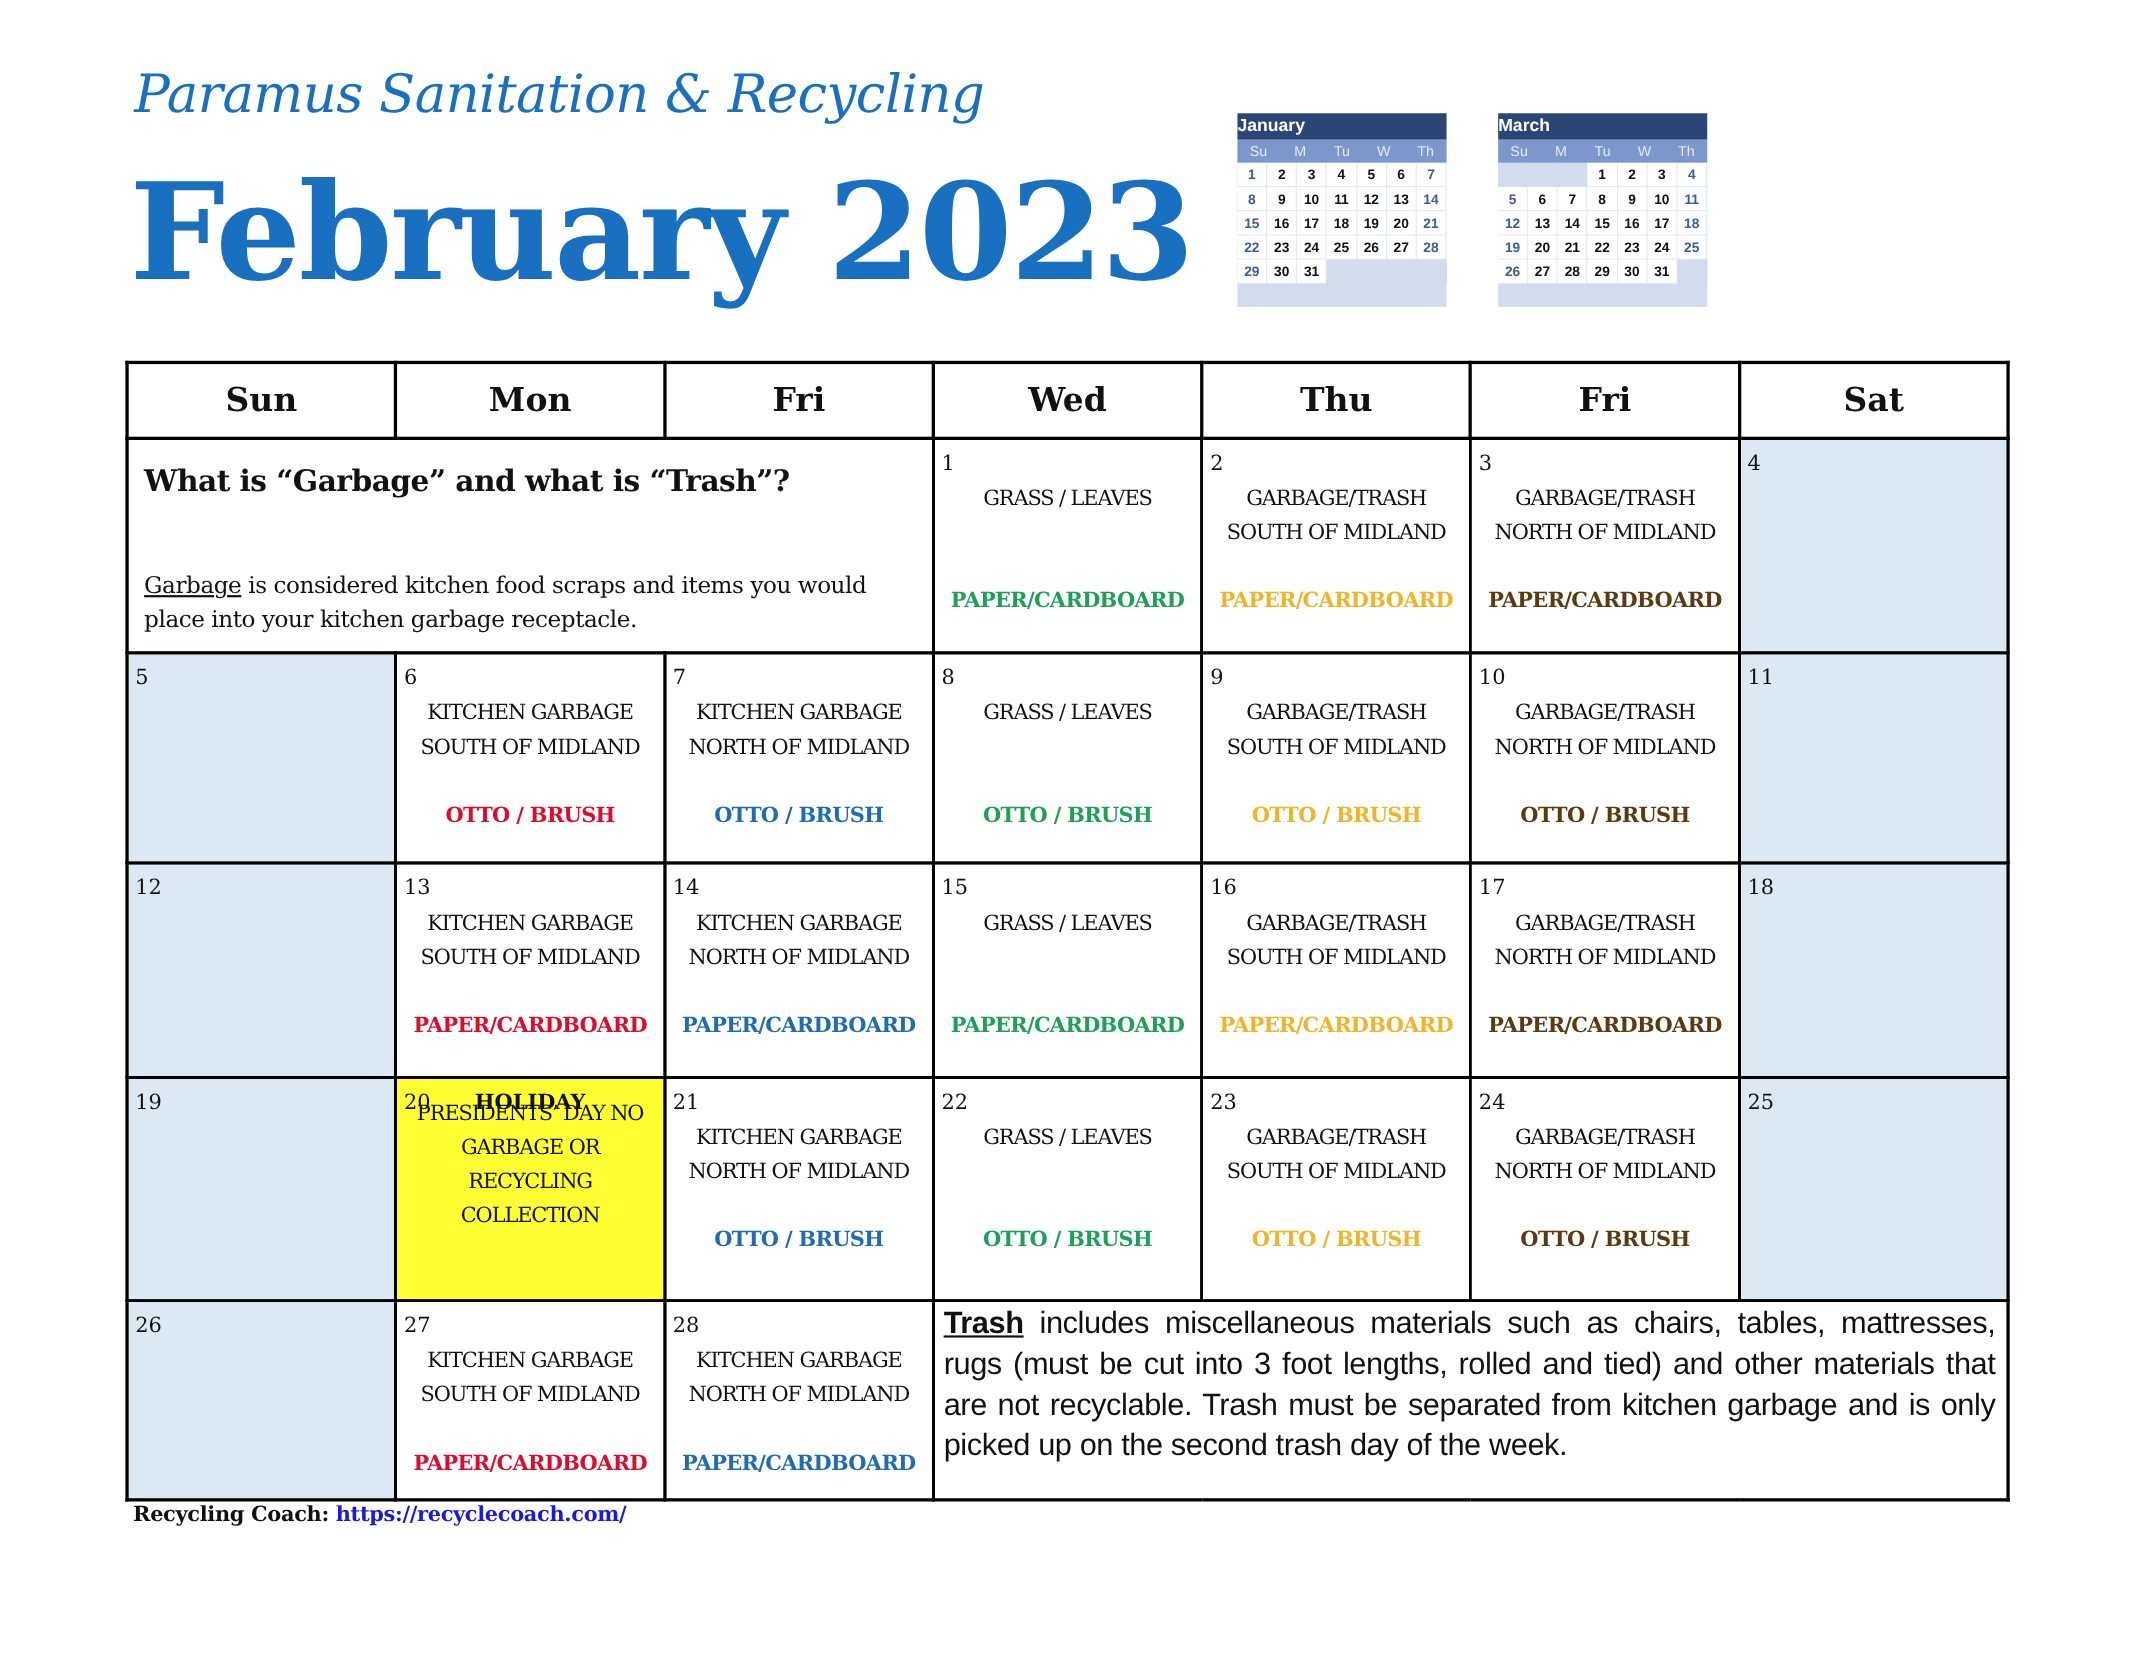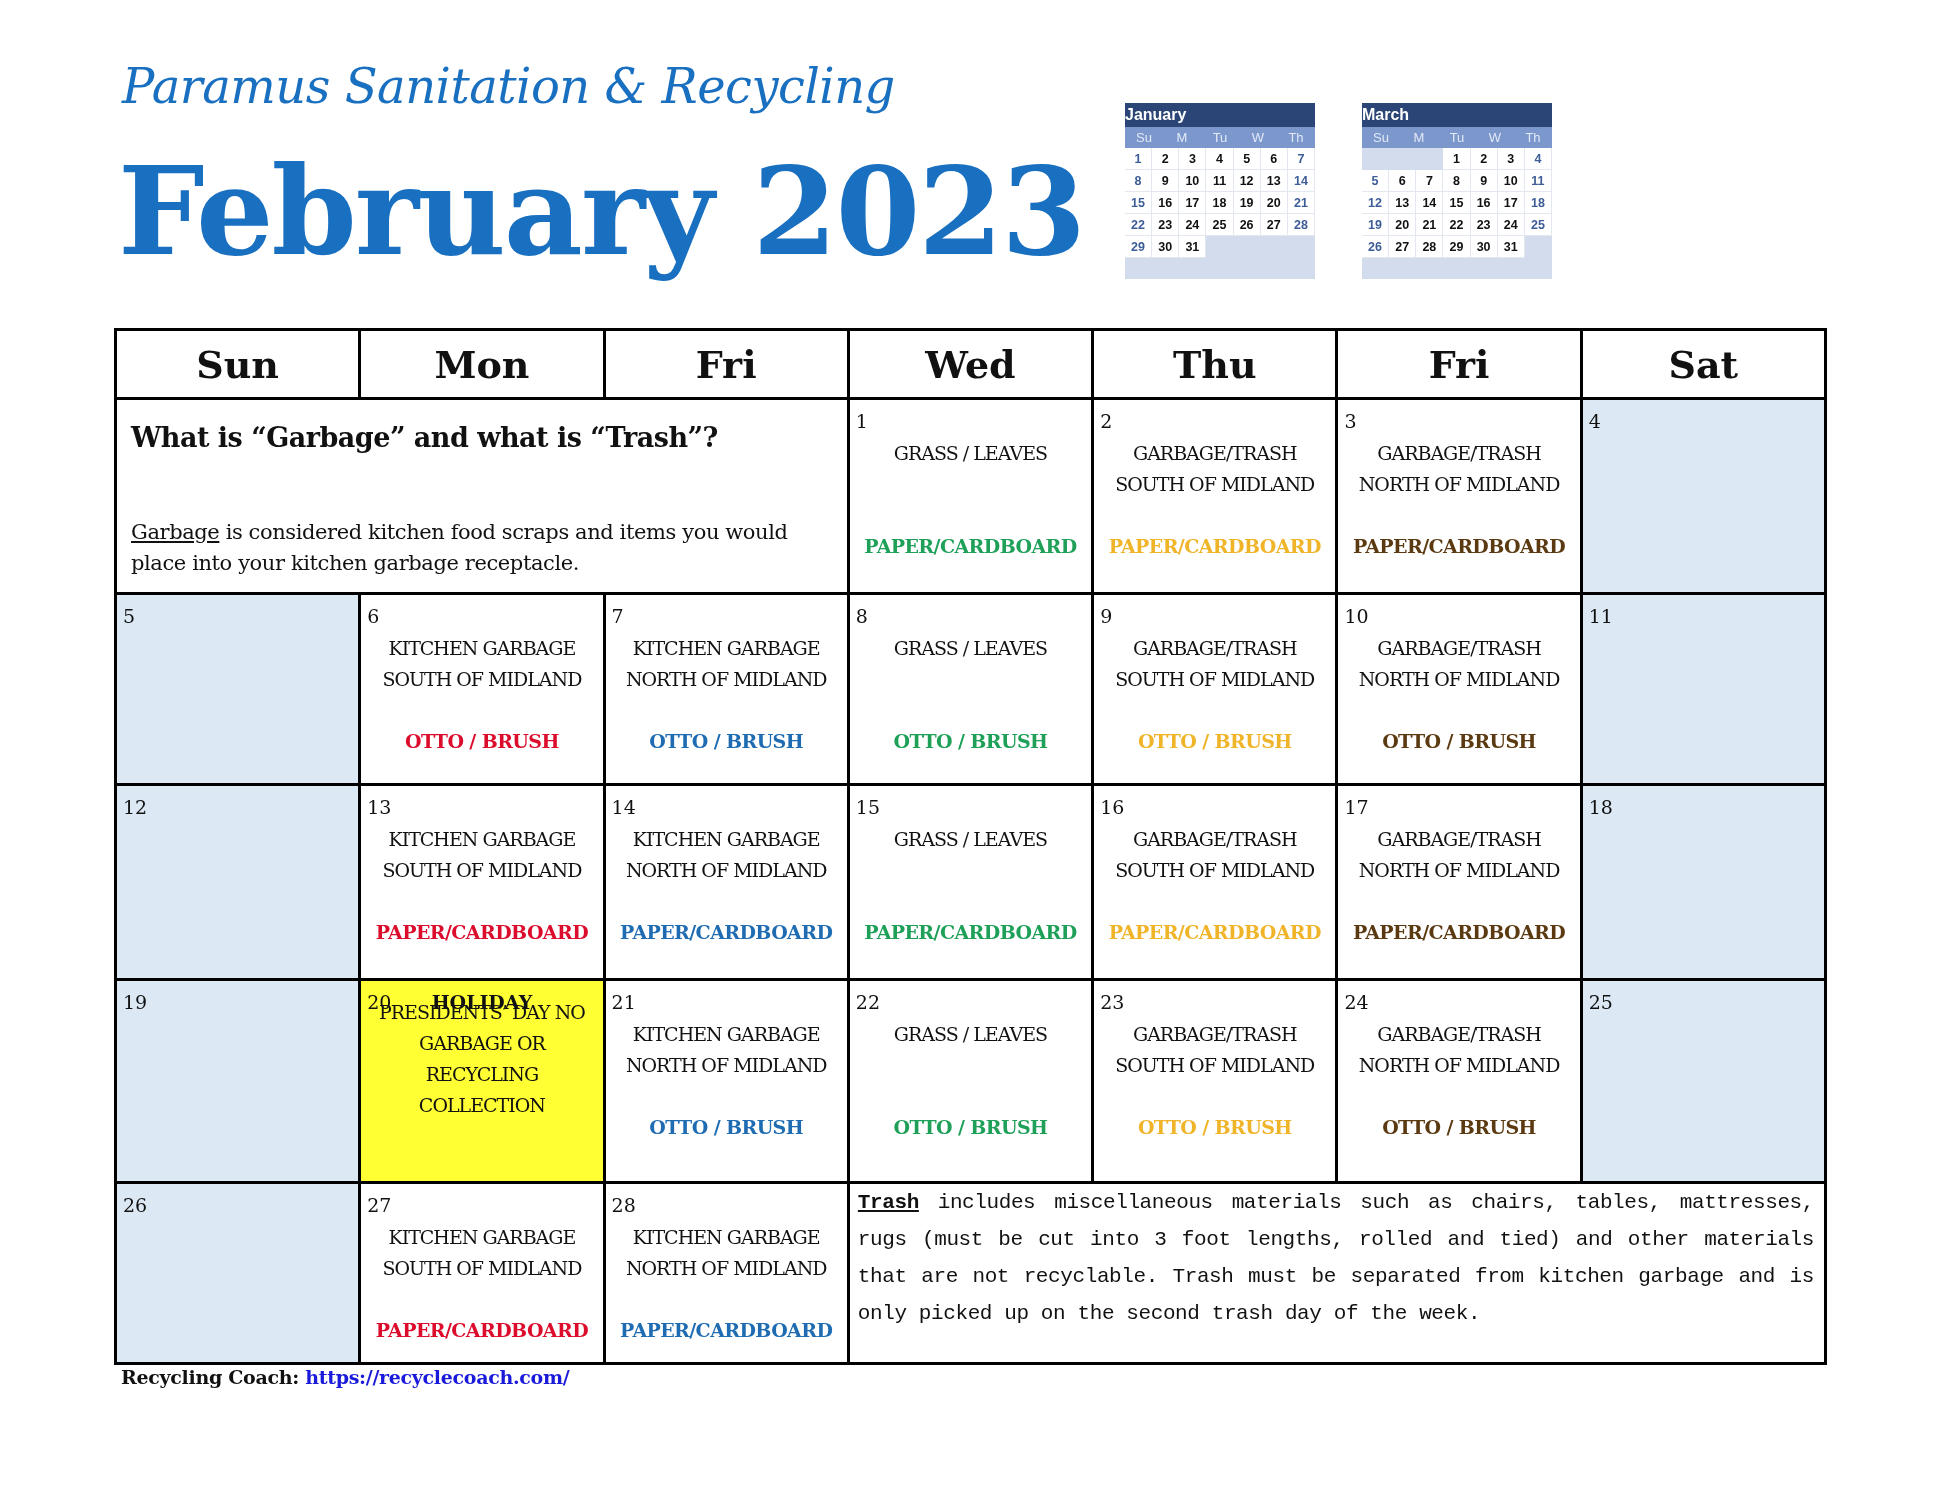--- a/index.html
+++ b/index.html
@@ -30,21 +30,21 @@
     background: #ffffff; color: #111; border-right: 1px solid #e3e8f0; border-bottom: 1px solid #e3e8f0; }
   .mini .mgrid span.we { color: #3d5d96; }
   .mini .mgrid span.blank { background: #d3dcec; border-color: #d3dcec; }
 
   table.cal {
     position: absolute; left: 114px; top: 328px; width: 1713px;
     border-collapse: collapse; table-layout: fixed;
   }
   table.cal th, table.cal td { border: 3px solid #000; vertical-align: top; }
   table.cal th {
-    height: 69px; font-family: "DejaVu Serif", serif; font-weight: bold; font-size: 38px;
+    height: 69px; font-family: "DejaVu Serif", serif; font-weight: bold; font-size: 30px;
     text-align: center; vertical-align: middle; background: #fff;
   }
   table.cal td { background: #fff; position: relative; padding: 0; }
   table.cal td.shade { background: #dce9f5; }
   table.cal td.holiday { background: #ffff33; }
   tr.r1 td { height: 195px; }
   tr.r2 td { height: 191px; }
   tr.r3 td { height: 195px; }
   tr.r4 td { height: 203px; }
   tr.r5 td { height: 181px; }
@@ -63,22 +63,22 @@
 
   .holiday-head { position: absolute; left: 0; right: 0; top: 10px; text-align: center;
     font-weight: bold; font-size: 19px; }
   .holiday-body { text-align: center; padding-top: 16px; font-size: 19px; line-height: 31px; letter-spacing: -1px; }
 
   .intro { padding: 22px 14px 0 14px; font-family: "DejaVu Serif", serif; }
   .intro .q { font-weight: bold; font-size: 27px; letter-spacing: -0.5px; }
   .intro .p { margin-top: 64px; font-size: 21px; line-height: 31px; letter-spacing: -0.4px; }
   .intro .u { text-decoration: underline; }
 
-  .trash-note { padding: 0 10px 0 8px; font-size: 21px; line-height: 37px; letter-spacing: -0.4px;
-    text-align: justify; font-family: Liberation Mono, monospace; }
+  .trash-note { padding: 0 10px 0 8px; font-size: 28px; line-height: 37px; letter-spacing: -0.4px;
+    text-align: justify; font-family: Liberation Sans, sans-serif; }
   .trash-note .u { text-decoration: underline; font-weight: bold; }
 
   .footer { position: absolute; left: 121px; top: 1366px; font-size: 19px; font-weight: bold;
     font-family: "DejaVu Serif", serif; letter-spacing: -0.3px; }
   .footer .link { color: #1a1adb; }
 </style>
 </head>
 <body>
 
 <div class="subtitle">Paramus Sanitation &amp; Recycling</div>

